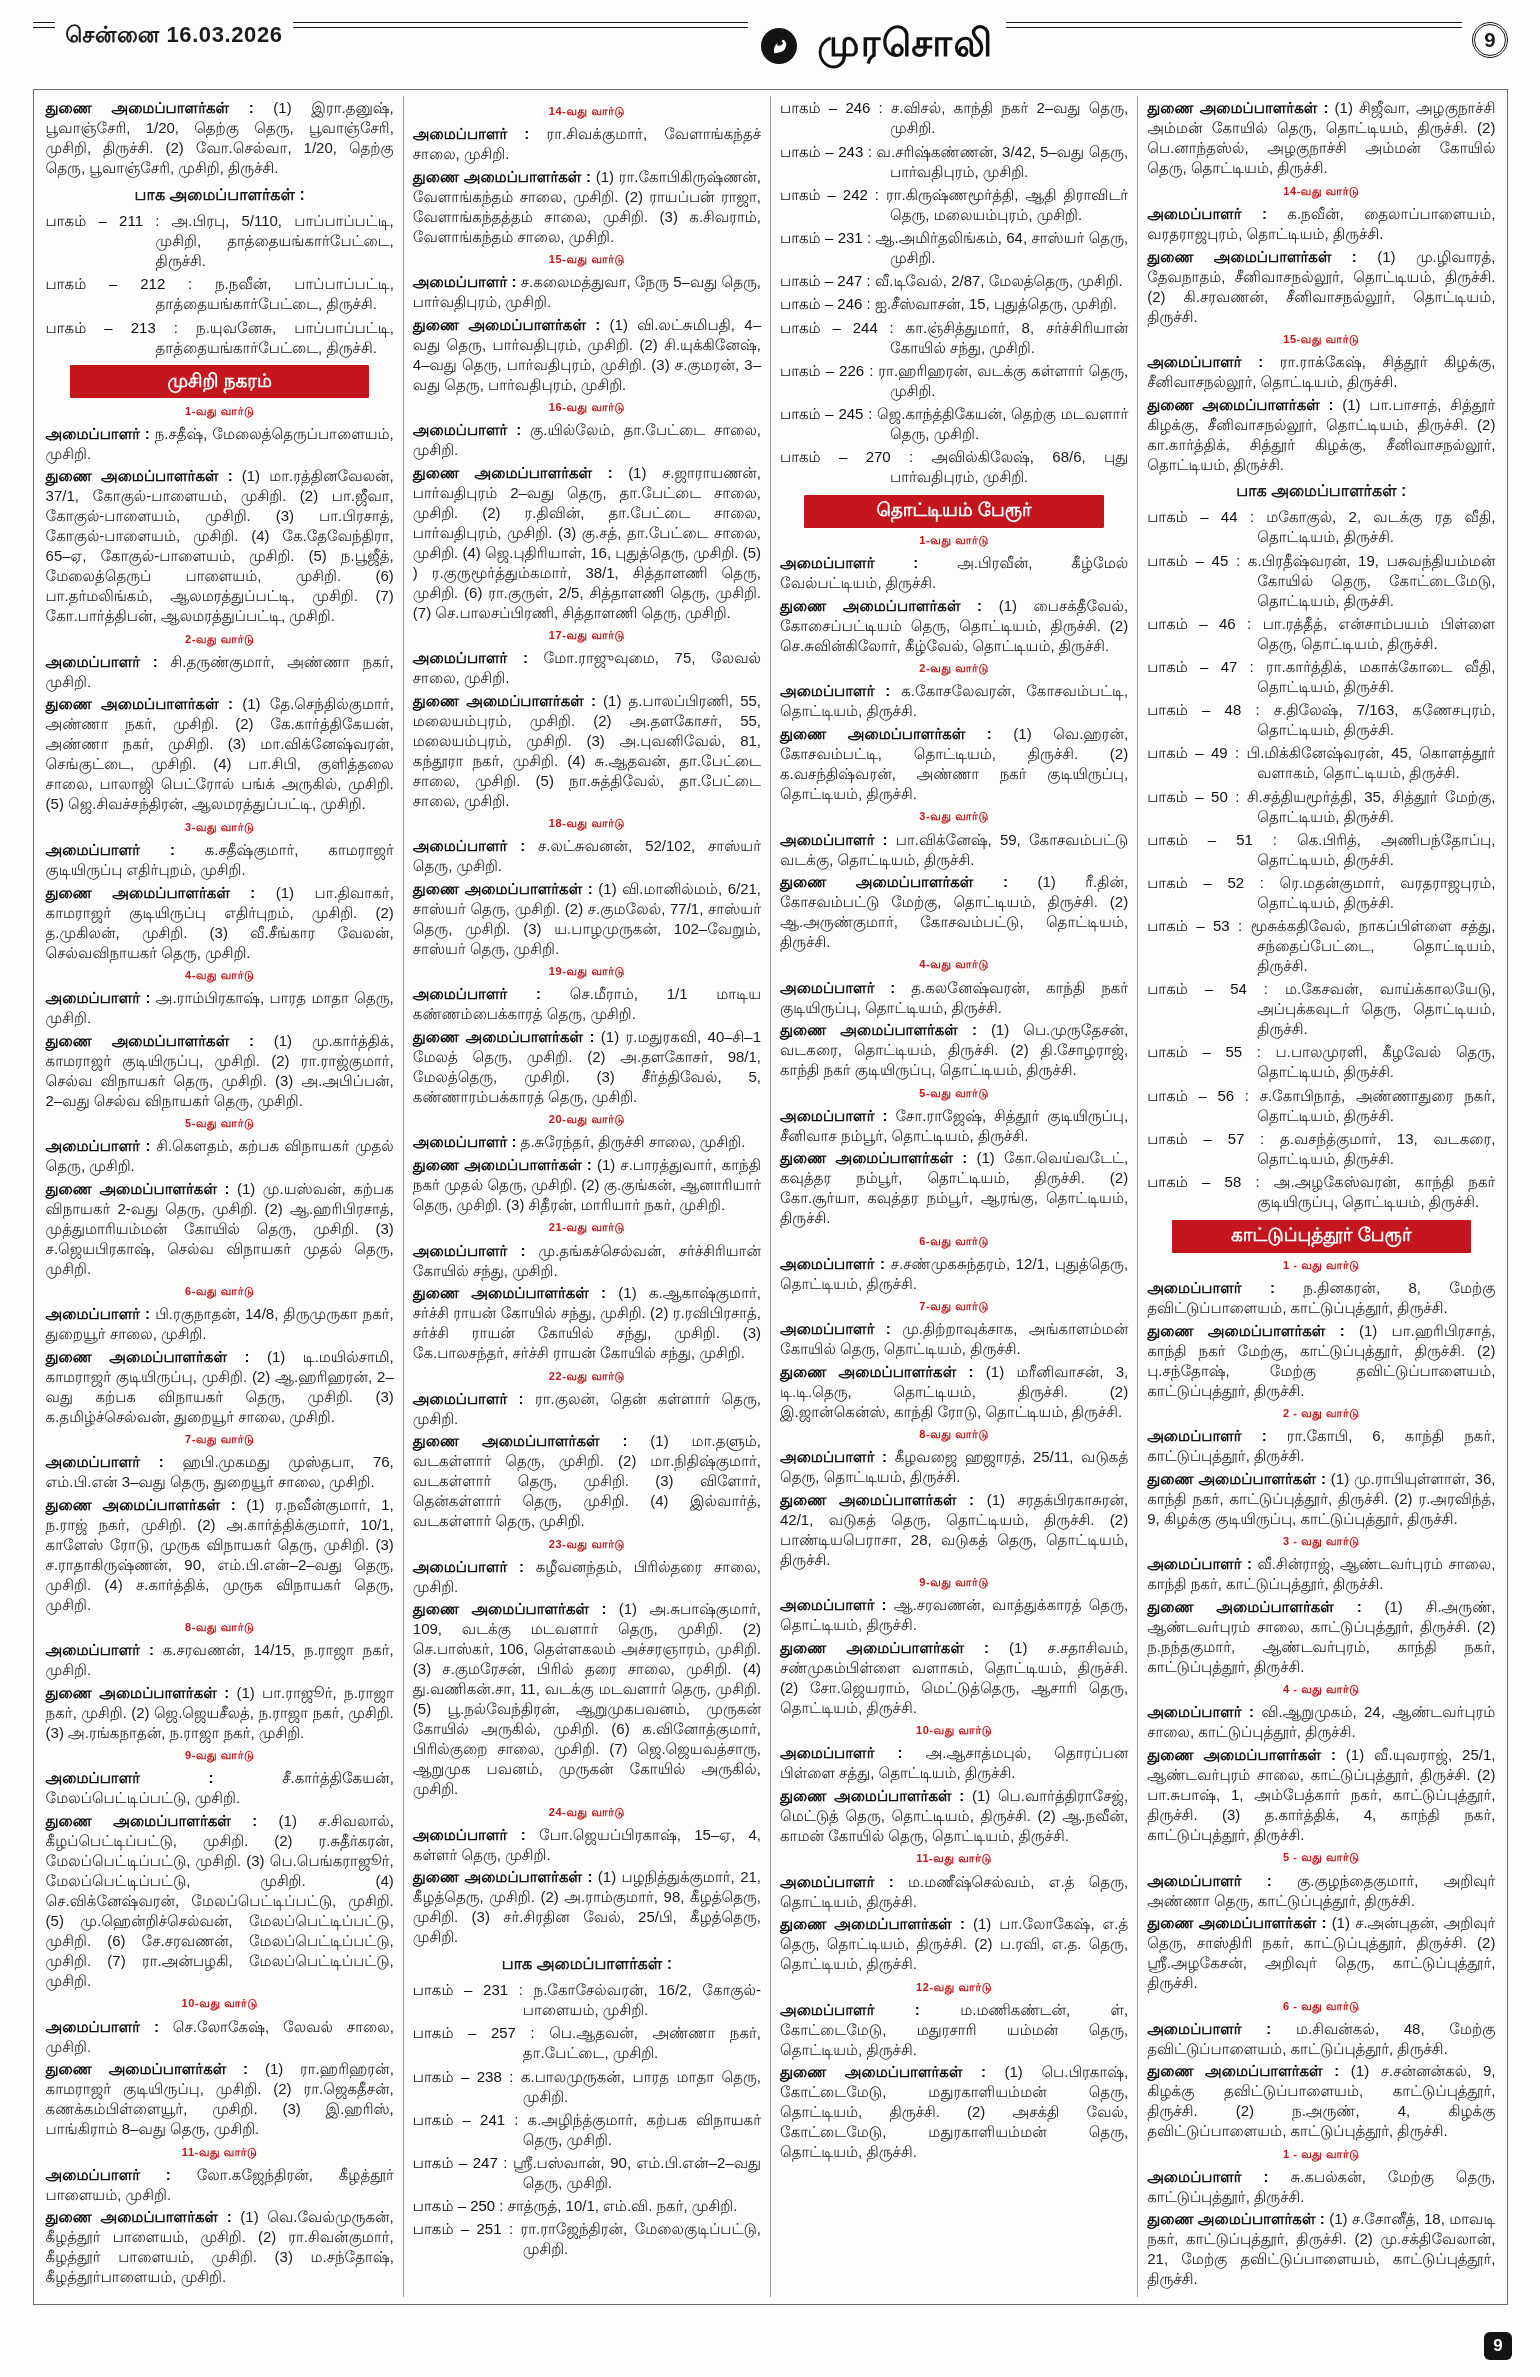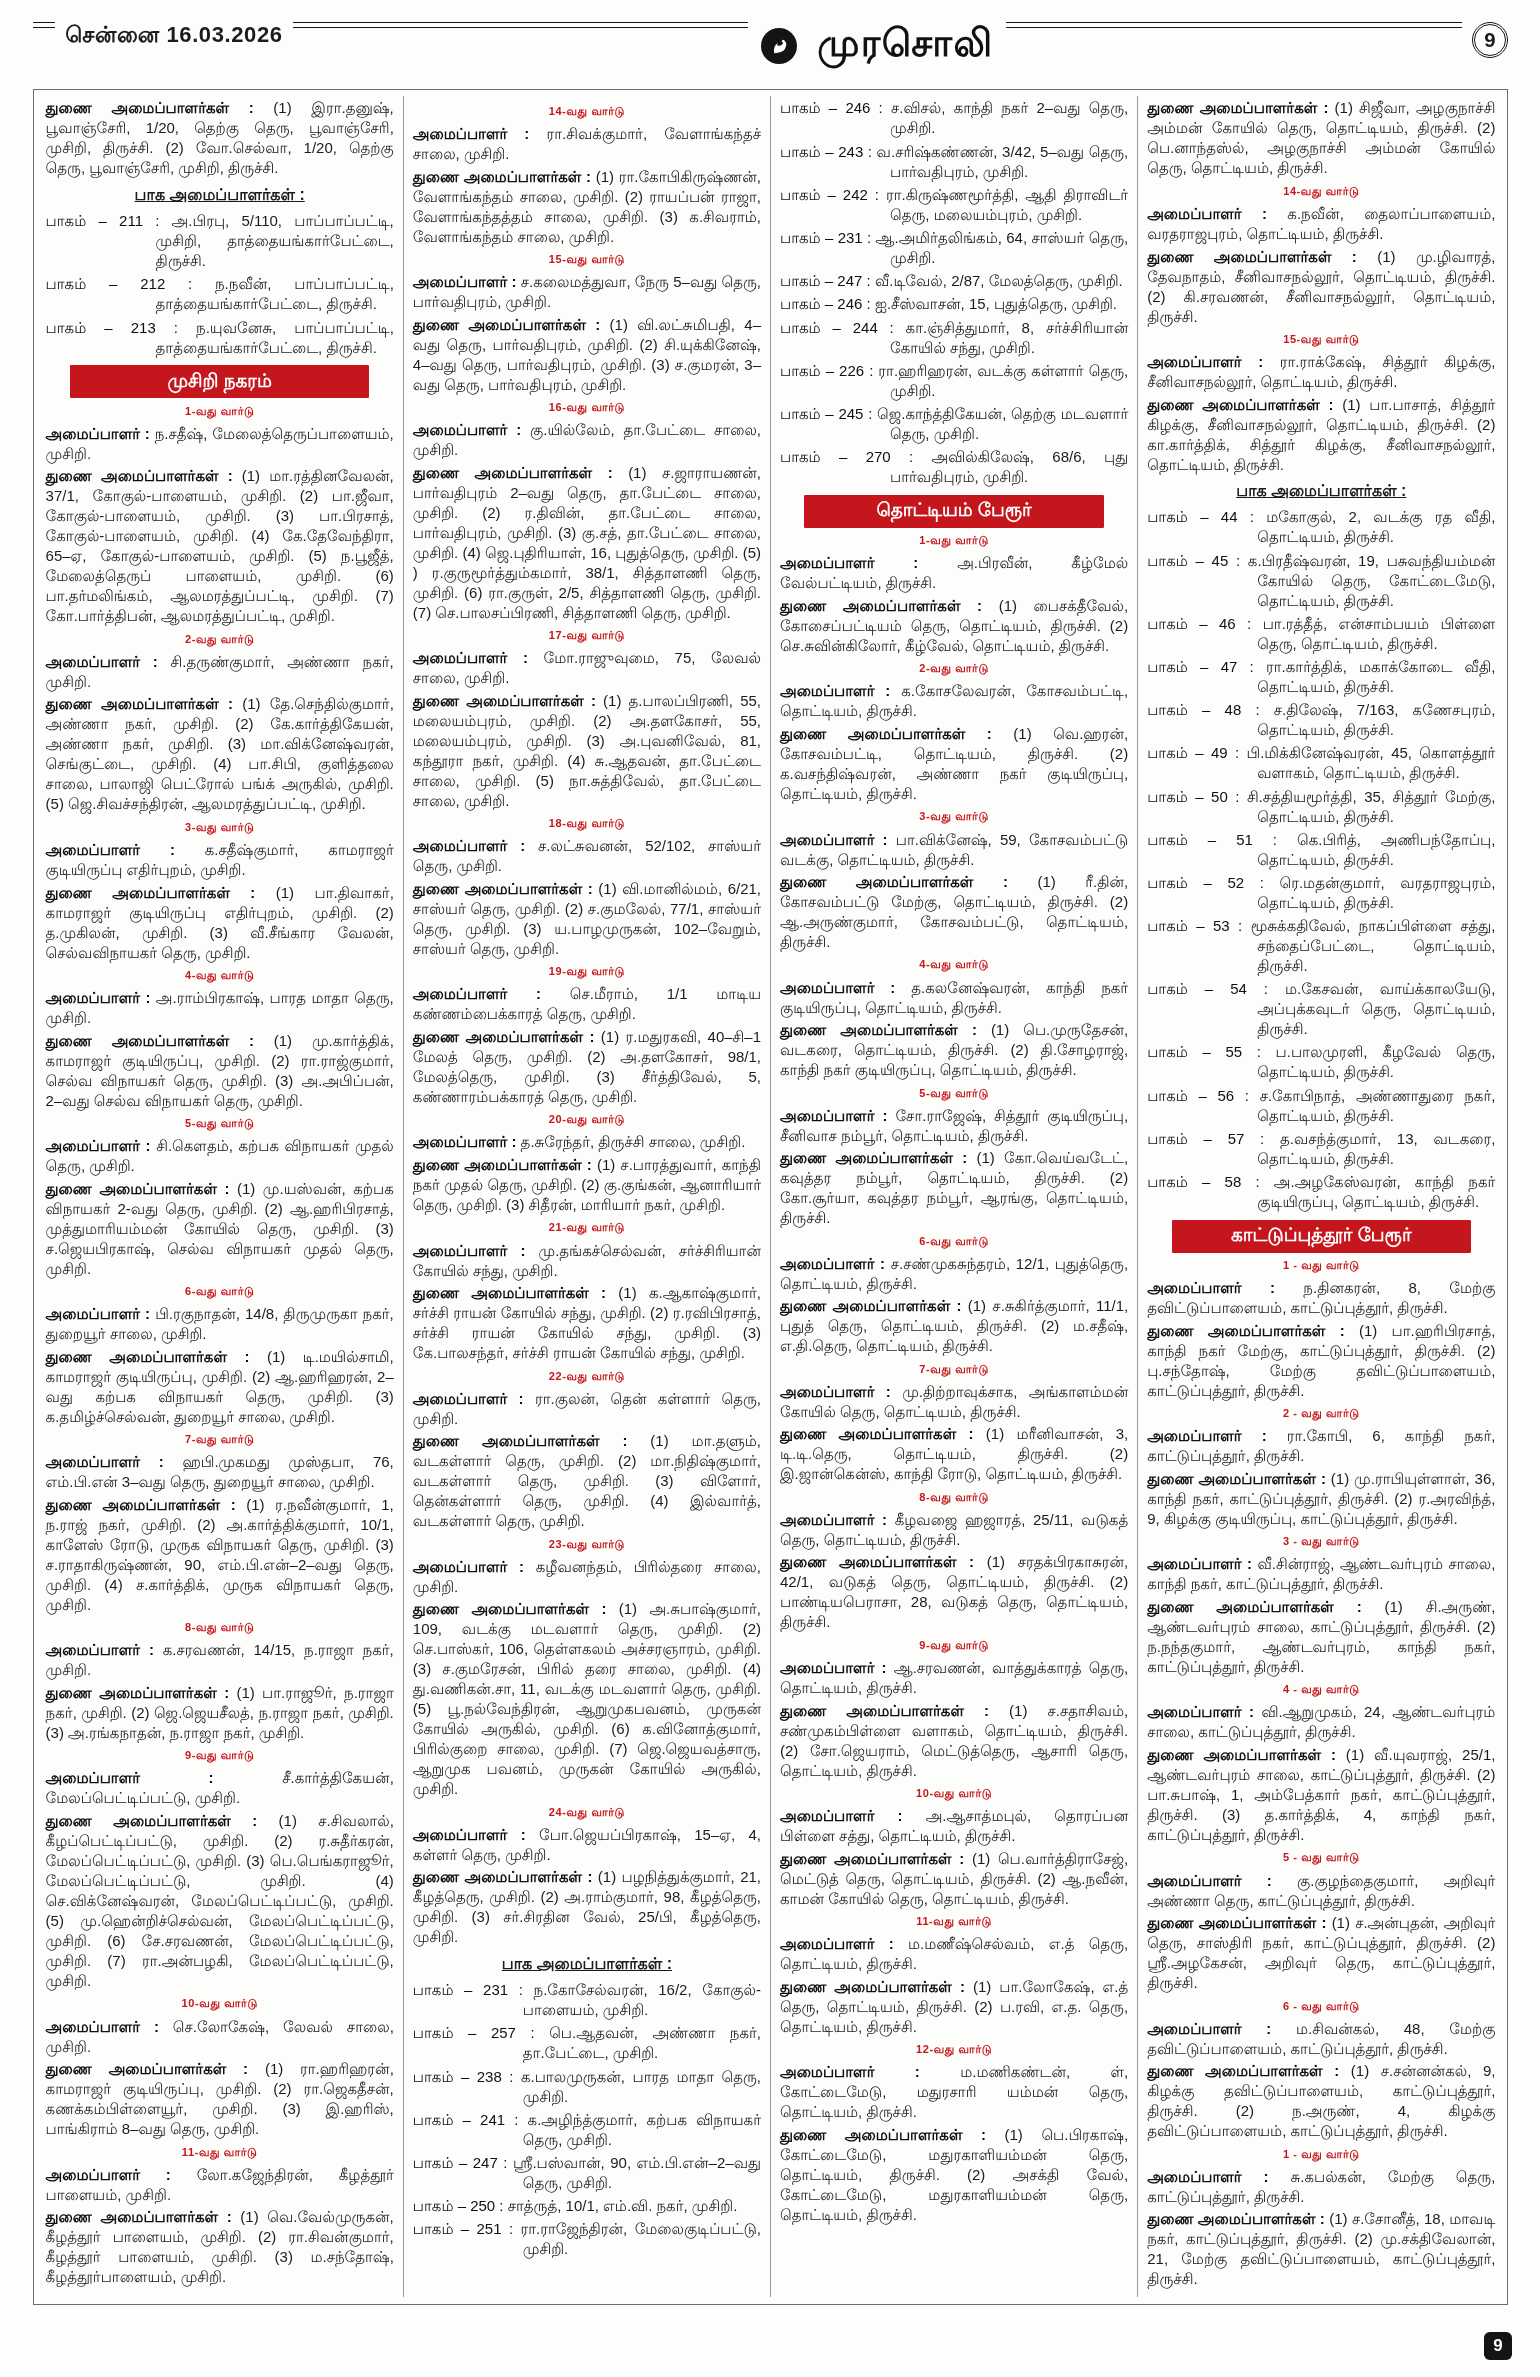--- a/index.html
+++ b/index.html
@@ -18,21 +18,21 @@
   .pgcircle{ width:36px; height:36px; margin-left:10.2px; border:3.8px double #141414; border-radius:50%; display:flex; align-items:center; justify-content:center; font-size:20.4px; font-weight:bold; background:#fff; }
   
   .content{ margin-top:11.5px; border:1.3px solid #6d6d6d; height:2216px; display:flex; padding:6.4px 2.6px; overflow:hidden; background:#fdfdfb; }
   .col{ flex:1 1 0; padding:2.6px 9px; overflow:hidden; border-right:0.6px solid #9a9a9a; }
   .col:last-child{ border-right:none; }
   .para{ font-size:15px; line-height:20px; text-align:justify; margin-bottom:2.6px; }
   .para .lbl{ font-weight:bold; color:#101010; }
   .pagam{ font-size:15px; line-height:20px; text-align:justify; padding-left:110px; text-indent:-110px; margin-bottom:3.2px; }
   .pagam .lbl{ color:#101010; }
   .ward{ color:var(--accent,#c4161c); font-weight:bold; font-size:11px; text-align:center; margin:6.4px 0 5.1px 0; letter-spacing:0.6px; }
-  .center-bold{ font-weight:bold; font-size:16px; text-align:center; margin:7.7px 0 5.1px 0;text-decoration:underline; }
+  .center-bold{ font-weight:bold; font-size:16px; text-align:center; margin:7.7px 0 5.1px 0; }
   .section-header{ background:var(--accent,#c4161c); color:#fff; font-weight:bold; font-size:18.5px; text-align:center; padding:4.5px 3.8px; margin:7.7px auto 6.4px auto; width:86%; border-radius:1.3px; }
   
   .pgbadge{ position:absolute; right:29px; bottom:16.6px; width:28px; height:28px; background:#141414; color:#fff; border-radius:5.7px; display:flex; align-items:center; justify-content:center; font-size:17px; font-weight:bold; }
 </style>
 </head>
 <body>
 
 <div class="page">
   <header class="hdr">
     <div class="dbl stub"></div>
@@ -158,21 +158,20 @@
         <p class="para"><span class="lbl">அமைப்பாளர் :</span> <span>பா.விக்னேஷ், 59, கோசவம்பட்டு வடக்கு, தொட்டியம், திருச்சி.</span></p>
         <p class="para"><span class="lbl">துணை அமைப்பாளர்கள் :</span> <span>(1) ரீ.தின், கோசவம்பட்டு மேற்கு, தொட்டியம், திருச்சி. (2) ஆ.அருண்குமார், கோசவம்பட்டு, தொட்டியம், திருச்சி.</span></p>
         <div class="ward">4-வது வார்டு</div>
         <p class="para"><span class="lbl">அமைப்பாளர் :</span> <span>த.கலனேஷ்வரன், காந்தி நகர் குடியிருப்பு, தொட்டியம், திருச்சி.</span></p>
         <p class="para"><span class="lbl">துணை அமைப்பாளர்கள் :</span> <span>(1) பெ.முருதேசன், வடகரை, தொட்டியம், திருச்சி. (2) தி.சோழராஜ், காந்தி நகர் குடியிருப்பு, தொட்டியம், திருச்சி.</span></p>
         <div class="ward">5-வது வார்டு</div>
         <p class="para"><span class="lbl">அமைப்பாளர் :</span> <span>சோ.ராஜேஷ், சித்தூர் குடியிருப்பு, சீனிவாச நம்பூர், தொட்டியம், திருச்சி.</span></p>
         <p class="para"><span class="lbl">துணை அமைப்பாளர்கள் :</span> <span>(1) கோ.வெய்வடேட், கவுத்தர நம்பூர், தொட்டியம், திருச்சி. (2) கோ.சூர்யா, கவுத்தர நம்பூர், ஆரங்கு, தொட்டியம், திருச்சி.</span></p>
         <div class="ward">6-வது வார்டு</div>
         <p class="para"><span class="lbl">அமைப்பாளர் :</span> <span>ச.சண்முகசுந்தரம், 12/1, புதுத்தெரு, தொட்டியம், திருச்சி.</span></p>
-        <p class="para"><span class="lbl">துணை அமைப்பாளர்கள் :</span> <span>(1) ச.சுகிர்த்குமார், 11/1, புதுத் தெரு, தொட்டியம், திருச்சி. (2) ம.சதீஷ், எ.தி.தெரு, தொட்டியம், திருச்சி.</span></p>
         <div class="ward">7-வது வார்டு</div>
         <p class="para"><span class="lbl">அமைப்பாளர் :</span> <span>மு.திற்றாவுக்சாக, அங்காளம்மன் கோயில் தெரு, தொட்டியம், திருச்சி.</span></p>
         <p class="para"><span class="lbl">துணை அமைப்பாளர்கள் :</span> <span>(1) மரீனிவாசன், 3, டி.டி.தெரு, தொட்டியம், திருச்சி. (2) இ.ஜான்கென்ஸ், காந்தி ரோடு, தொட்டியம், திருச்சி.</span></p>
         <div class="ward">8-வது வார்டு</div>
         <p class="para"><span class="lbl">அமைப்பாளர் :</span> <span>கீழவஜை ஹஜாரத், 25/11, வடுகத் தெரு, தொட்டியம், திருச்சி.</span></p>
         <p class="para"><span class="lbl">துணை அமைப்பாளர்கள் :</span> <span>(1) சரதக்பிரகாசுரன், 42/1, வடுகத் தெரு, தொட்டியம், திருச்சி. (2) பாண்டியபெராசா, 28, வடுகத் தெரு, தொட்டியம், திருச்சி.</span></p>
         <div class="ward">9-வது வார்டு</div>
         <p class="para"><span class="lbl">அமைப்பாளர் :</span> <span>ஆ.சரவணன், வாத்துக்காரத் தெரு, தொட்டியம், திருச்சி.</span></p>
         <p class="para"><span class="lbl">துணை அமைப்பாளர்கள் :</span> <span>(1) ச.சதாசிவம், சண்முகம்பிள்ளை வளாகம், தொட்டியம், திருச்சி. (2) சோ.ஜெயராம், மெட்டுத்தெரு, ஆசாரி தெரு, தொட்டியம், திருச்சி.</span></p>
         <div class="ward">10-வது வார்டு</div>

